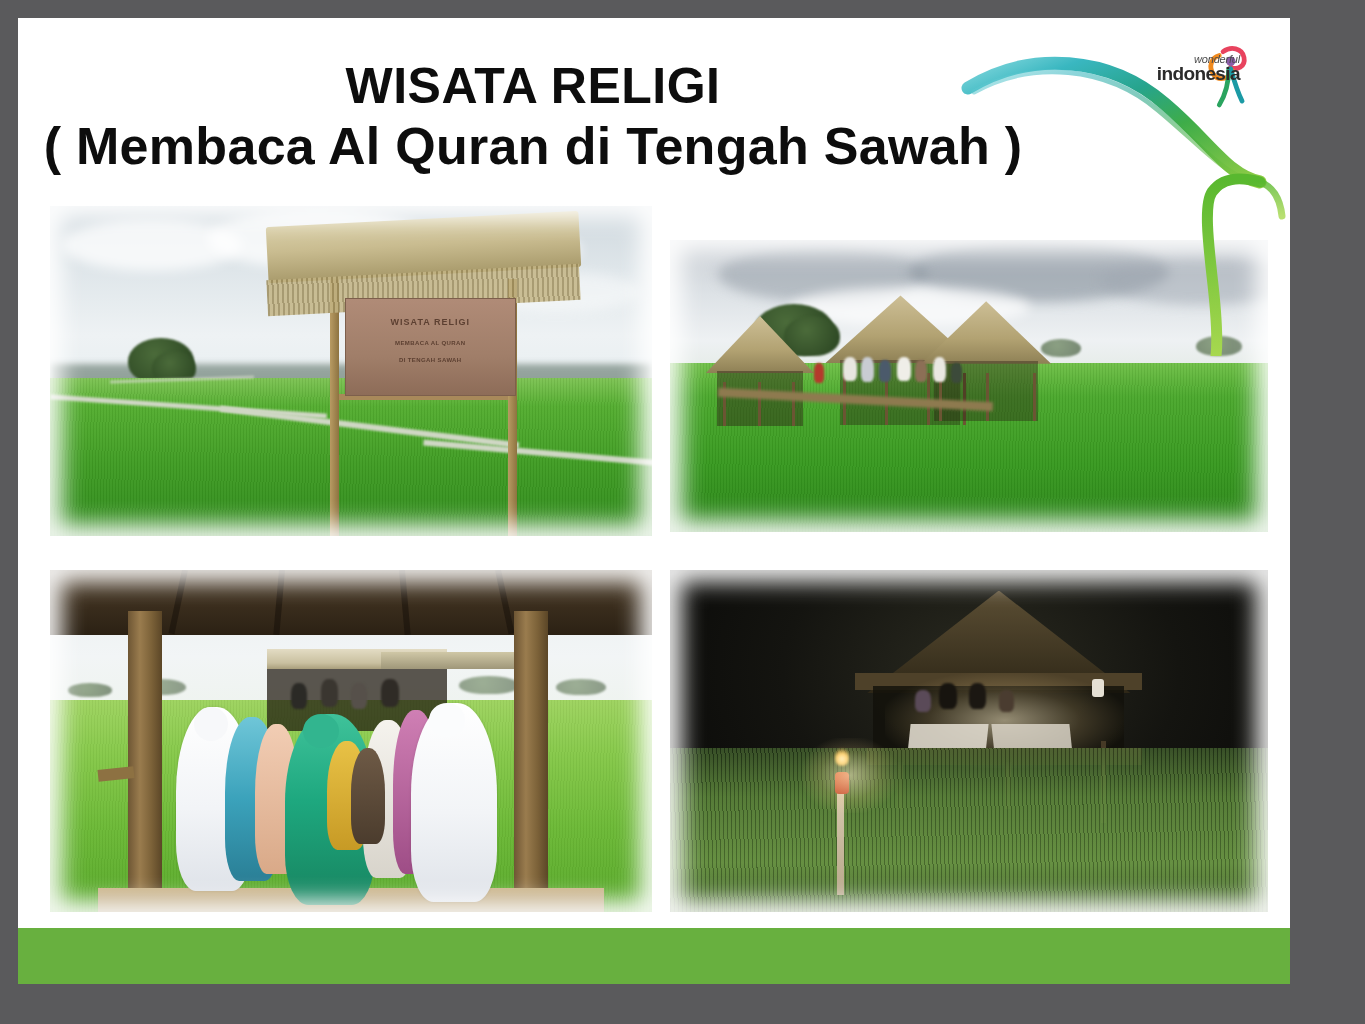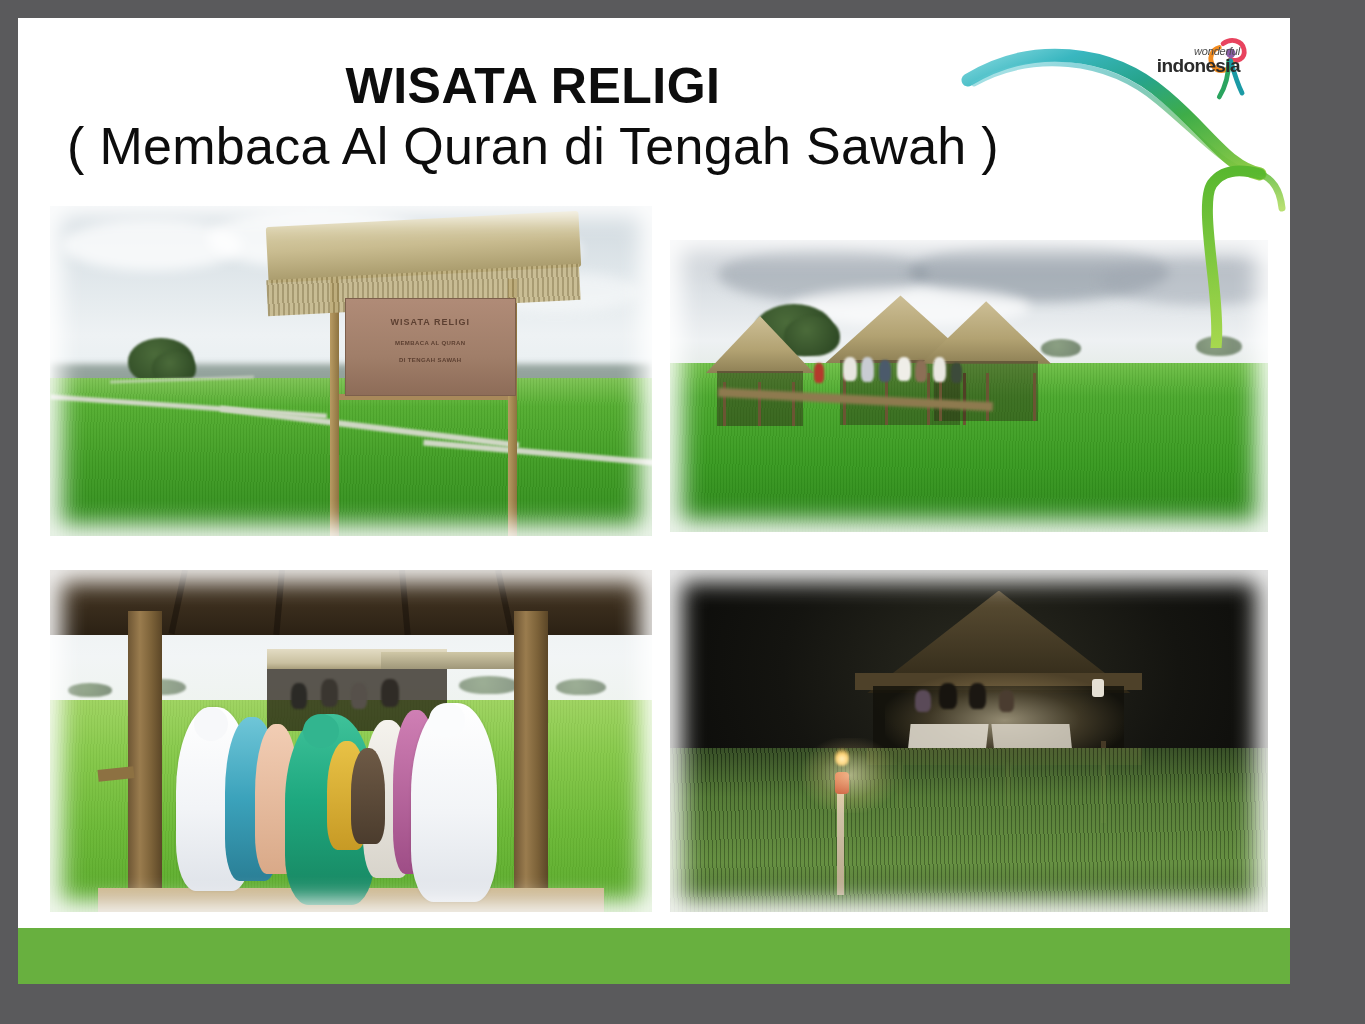--- a/index.html
+++ b/index.html
@@ -37,32 +37,32 @@
   #title-line-1 {
     font-size: 50px;
     font-weight: 700;
     color: #0d0d0d;
     line-height: 1.15;
     letter-spacing: 0.5px;
     white-space: nowrap;
   }
   #title-line-2 {
     font-size: 52px;
-    font-weight: 400;
+    font-weight: 700;
     color: #0d0d0d;
     line-height: 1.18;
     letter-spacing: 0.3px;
     white-space: nowrap;
   }
 
   
   #logo-area {
     position: absolute;
     right: 0px;
-    top: 0px;
+    top: 8px;
     width: 330px;
     height: 330px;
     z-index: 5;
   }
   #logo-wordmark {
     position: absolute;
     left: 170px;
     top: 28px;
     width: 110px;
     text-align: right;

